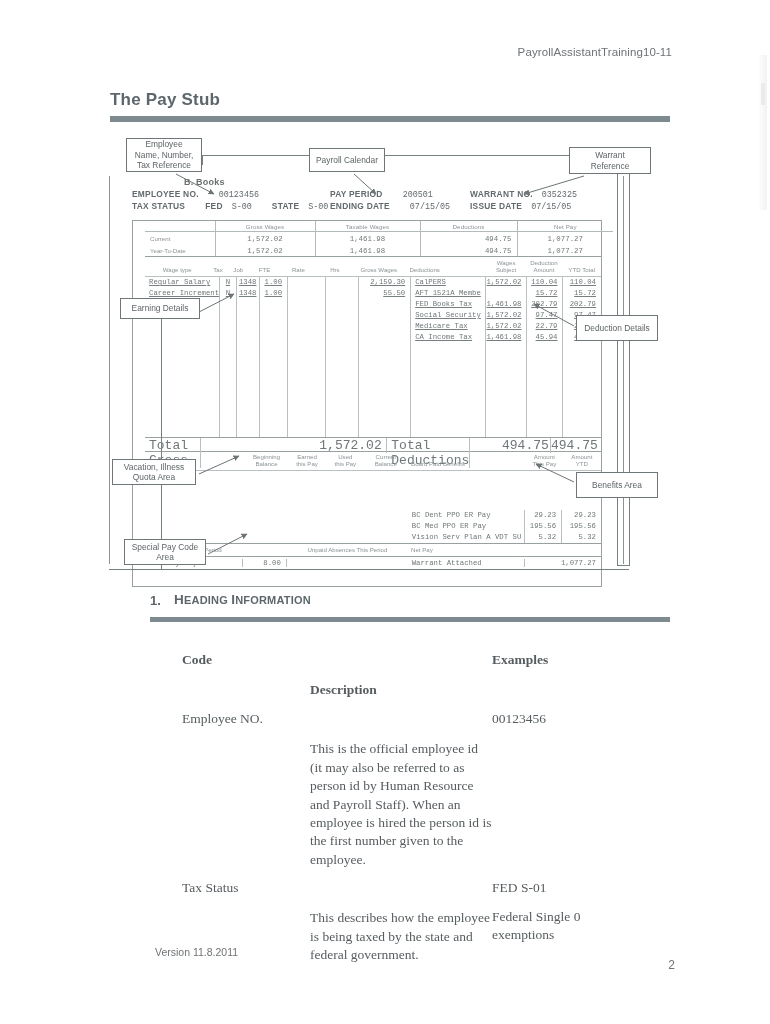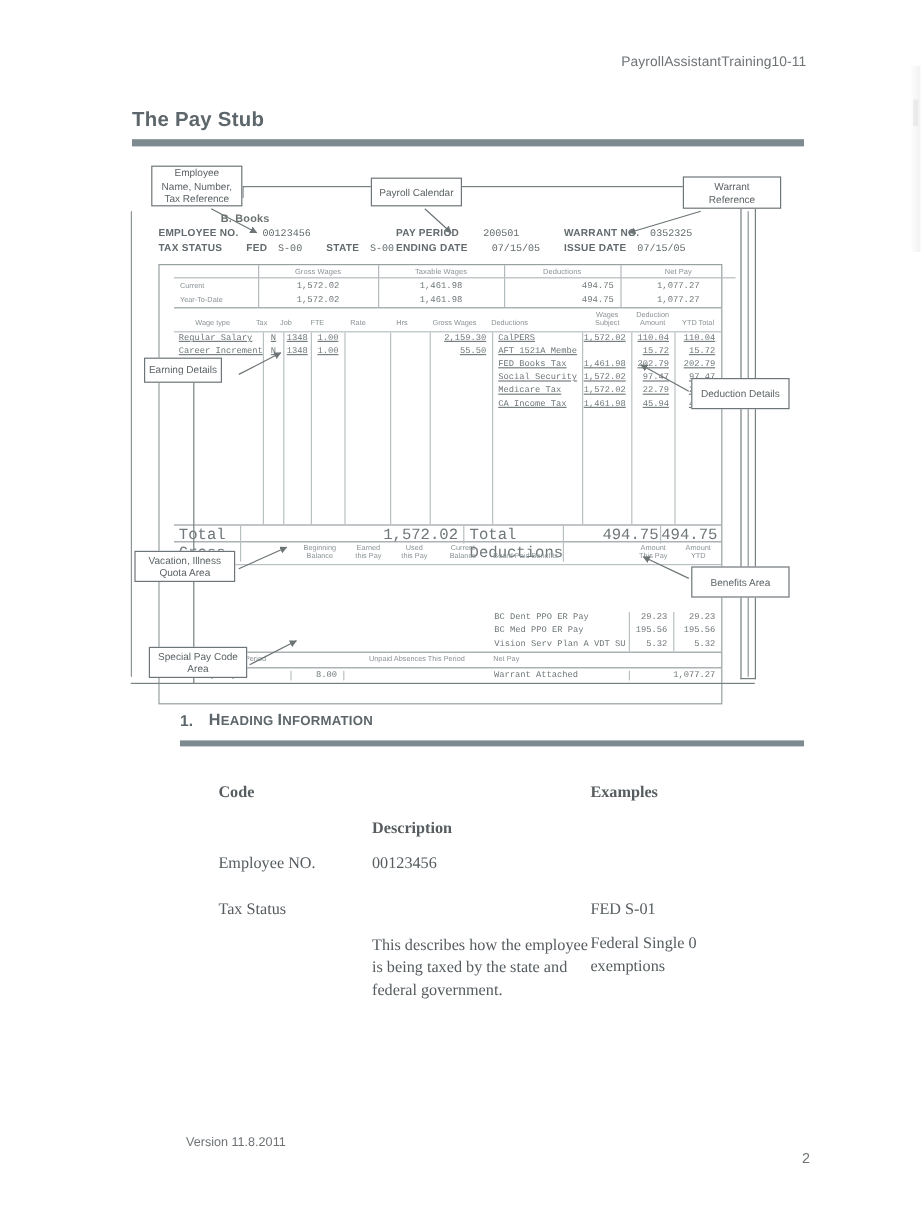--- a/index.html
+++ b/index.html
@@ -94,21 +94,21 @@
     display: flex;
     align-items: center;
     justify-content: center;
     padding: 2px 3px;
     box-sizing: border-box;
     z-index: 6;
   }
   .co-employee  { left: 22px;  top: 4px;   width: 76px;  height: 34px; }
   .co-calendar  { left: 205px; top: 14px;  width: 76px;  height: 24px; }
   .co-warrant   { left: 465px; top: 13px;  width: 82px;  height: 27px; }
-  .co-earning   { left: 16px;  top: 164px; width: 65px;  height: 21px; }
+  .co-earning   { left: 16px;  top: 164px; width: 80px;  height: 21px; }
   .co-vacation  { left: 8px;   top: 325px; width: 84px;  height: 26px; }
   .co-special   { left: 20px;  top: 405px; width: 82px;  height: 26px; }
   .co-deduct    { left: 472px; top: 180s;  width: 82px;  height: 26px; }
   .co-deduct    { left: 472px; top: 181px; width: 82px;  height: 26px; }
   .co-benefits  { left: 472px; top: 338px; width: 82px;  height: 26px; }
 
   
   .leader {
     position: absolute;
     background: #75807f;
@@ -653,20 +653,21 @@
 
   <div class="defs">
     <div class="defs-header">
       <div class="c-code">Code</div>
       <div class="c-desc">Description</div>
       <div class="c-ex">Examples</div>
     </div>
 
     <div class="defs-row">
       <div class="c-code">Employee NO.</div>
+      <div class="c-desc">This is the official employee id (it may also be referred to as person id by Human Resource and Payroll Staff). When an employee is hired the person id is the first number given to the employee.</div>
       <div class="c-ex">
         <p>00123456</p>
       </div>
     </div>
 
     <div class="defs-row">
       <div class="c-code">Tax Status</div>
       <div class="c-desc">This describes how the employee is being taxed by the state and federal government.</div>
       <div class="c-ex">
         <p>FED S-01</p>

